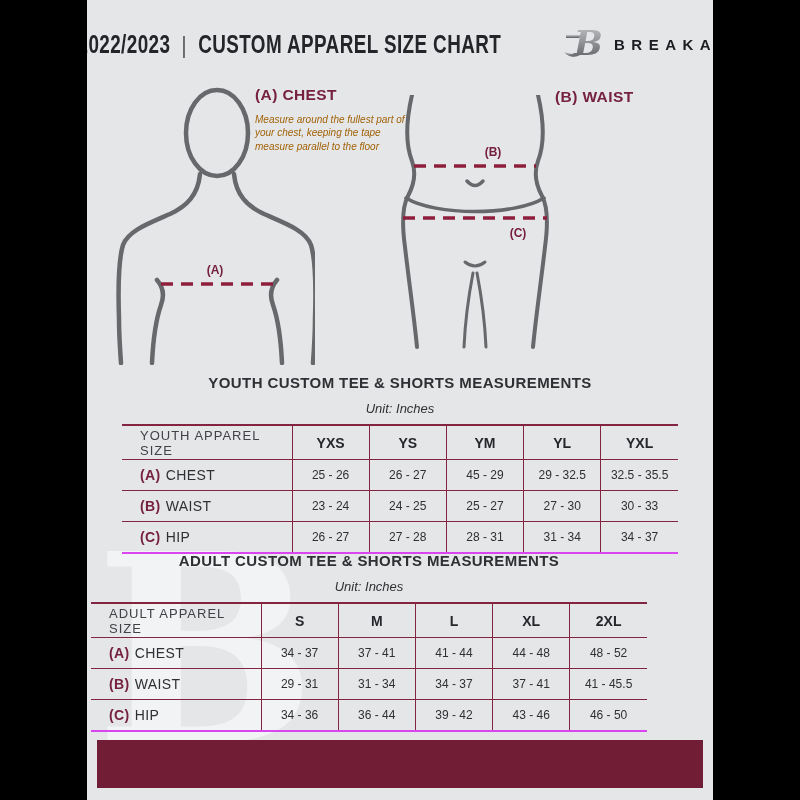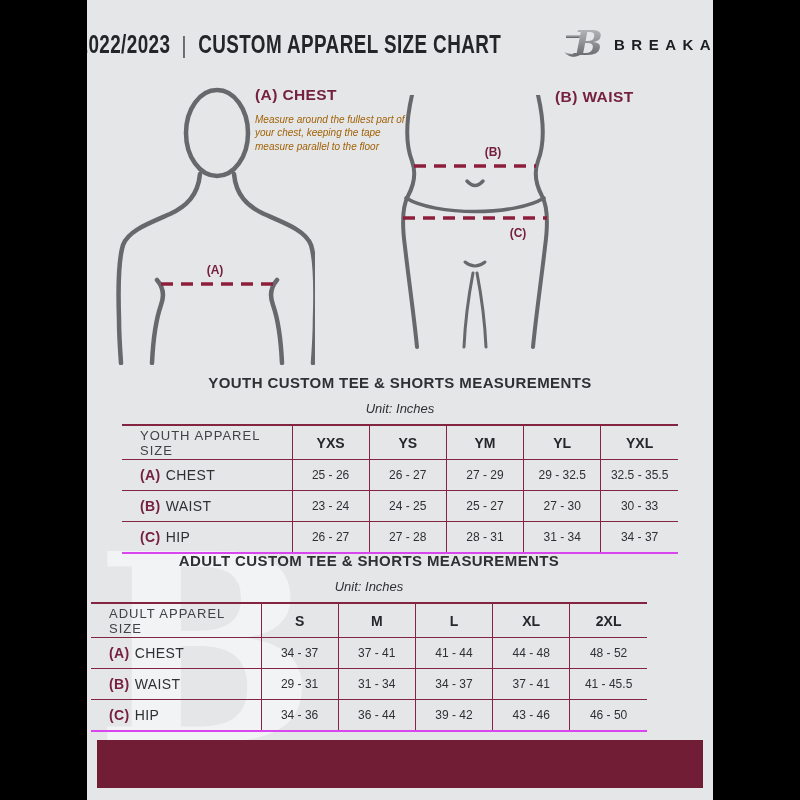--- a/index.html
+++ b/index.html
@@ -183,21 +183,21 @@
           <td>YXS</td>
           <td>YS</td>
           <td>YM</td>
           <td>YL</td>
           <td>YXL</td>
         </tr>
         <tr>
           <td class="rowhead"><span class="prefix">(A)</span><span>CHEST</span></td>
           <td>25 - 26</td>
           <td>26 - 27</td>
-          <td>27 - 29</td>
+          <td>45 - 29</td>
           <td>29 - 32.5</td>
           <td>32.5 - 35.5</td>
         </tr>
         <tr>
           <td class="rowhead"><span class="prefix">(B)</span><span>WAIST</span></td>
           <td>23 - 24</td>
           <td>24 - 25</td>
           <td>25 - 27</td>
           <td>27 - 30</td>
           <td>30 - 33</td>

